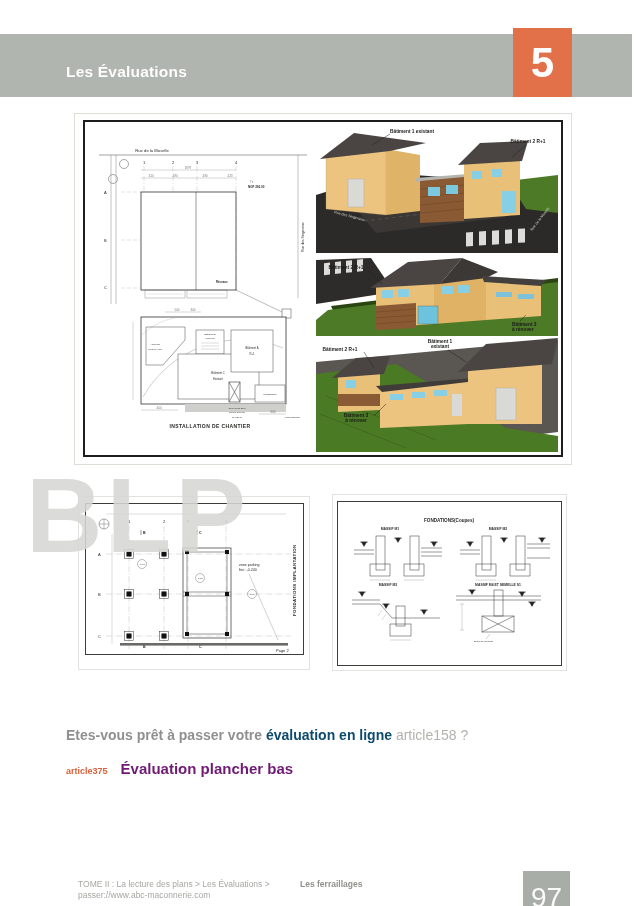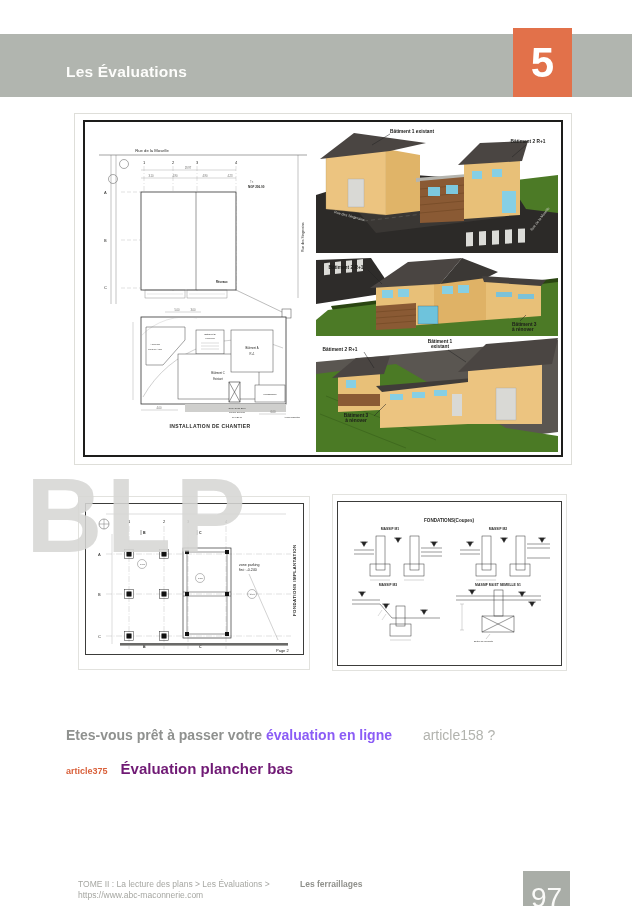--- a/index.html
+++ b/index.html
@@ -23,22 +23,22 @@
   .fig2b-sheet{position:absolute;left:4px;top:6px;width:223px;height:163px;border:1px solid #3c3c3a;background:#fff;}
   svg{display:block;}
   
   .wm{position:absolute;z-index:6;color:rgba(214,214,212,.88);font-weight:bold;line-height:1;
       pointer-events:none;white-space:nowrap;}
   .wm1{left:28px;top:356px;font-size:94px;letter-spacing:1px;}
   .wm2{left:26px;top:436px;font-size:106px;letter-spacing:4px;}
   
   .question{position:absolute;left:66px;top:687px;width:540px;font-size:14px;font-weight:bold;
             color:#8f918f;}
-  .q-hl{color:#8b5cf6;}
-  .q-suffix{font-weight:normal;color:#b2b3ae;padding-left:27px;}
+  .q-hl{color:#0c4a6e;}
+  .q-suffix{font-weight:normal;color:#b2b3ae;}
   .section{position:absolute;left:66px;top:734px;display:flex;align-items:baseline;gap:13px;}
   .sec-ref{font-size:9px;font-weight:bold;color:#d9603a;}
   .sec-title{font-size:15px;font-weight:bold;color:#701a75;}
   .footer{position:absolute;left:78px;top:853px;font-size:8.5px;color:#a6a7a2;line-height:11px;}
   .crumb-bold{font-weight:bold;color:#90918c;padding-left:28px;}
   .badge97{position:absolute;left:523px;top:845px;width:47px;height:53px;background:#a9ada7;
            color:#fafaf8;font-size:28px;display:flex;align-items:center;justify-content:center;}
   text{fill:#2a2a28;}
   .lbl{font-weight:bold;font-size:4.8px;fill:#1b1b19;}
   .street{font-size:3.6px;fill:#cfcfc9;}
@@ -421,17 +421,17 @@
 
   <p class="question"><span>Etes-vous prêt à passer votre </span><span class="q-hl">évaluation en ligne</span><span class="q-suffix"> article158 ?</span></p>
 
   <div class="section">
     <span class="sec-ref">article375</span>
     <span class="sec-title">Évaluation plancher bas</span>
   </div>
 
   <div class="footer">
     <div><span>TOME II : La lecture des plans &gt; Les Évaluations &gt; </span><span class="crumb-bold">Les ferraillages</span></div>
-    <div>https://www.abc-maconnerie.com</div>
+    <div>passer://www.abc-maconnerie.com</div>
   </div>
   <div class="badge97">97</div>
 
 </div>
 
 </body></html>

